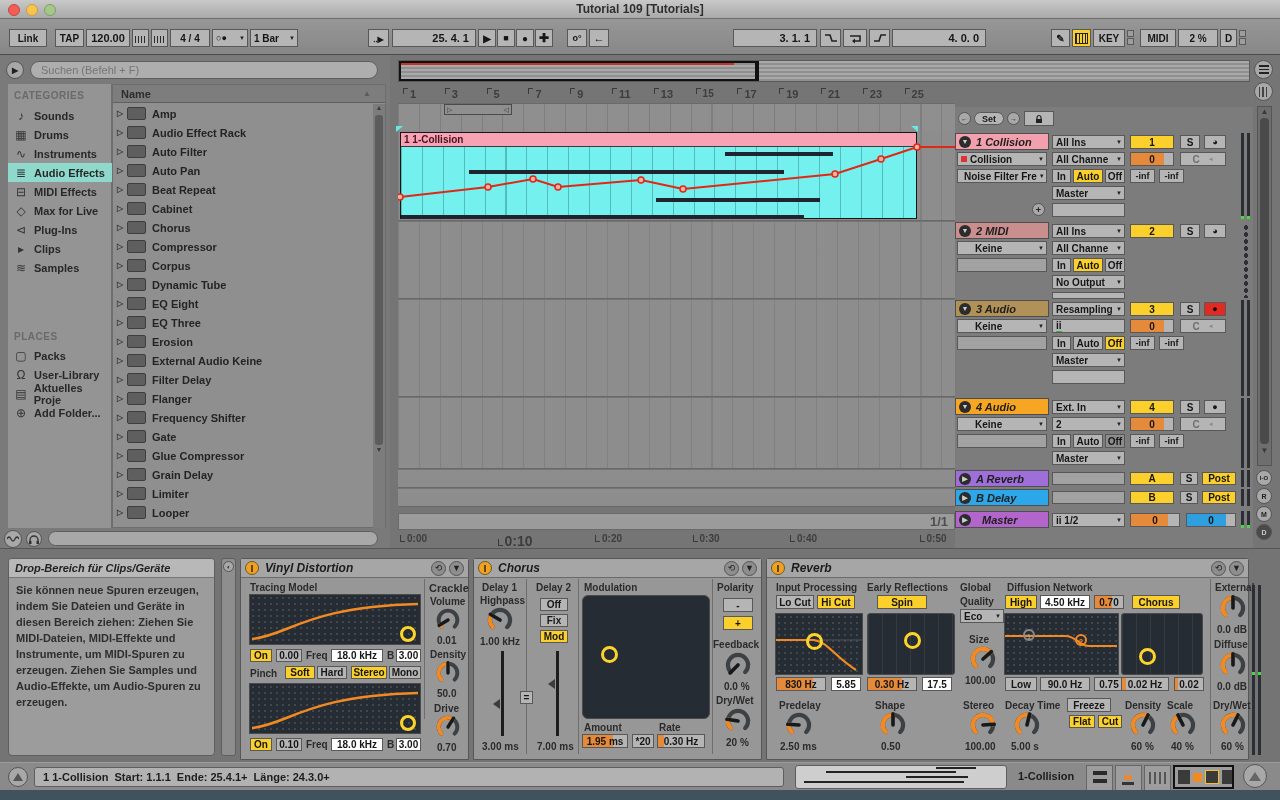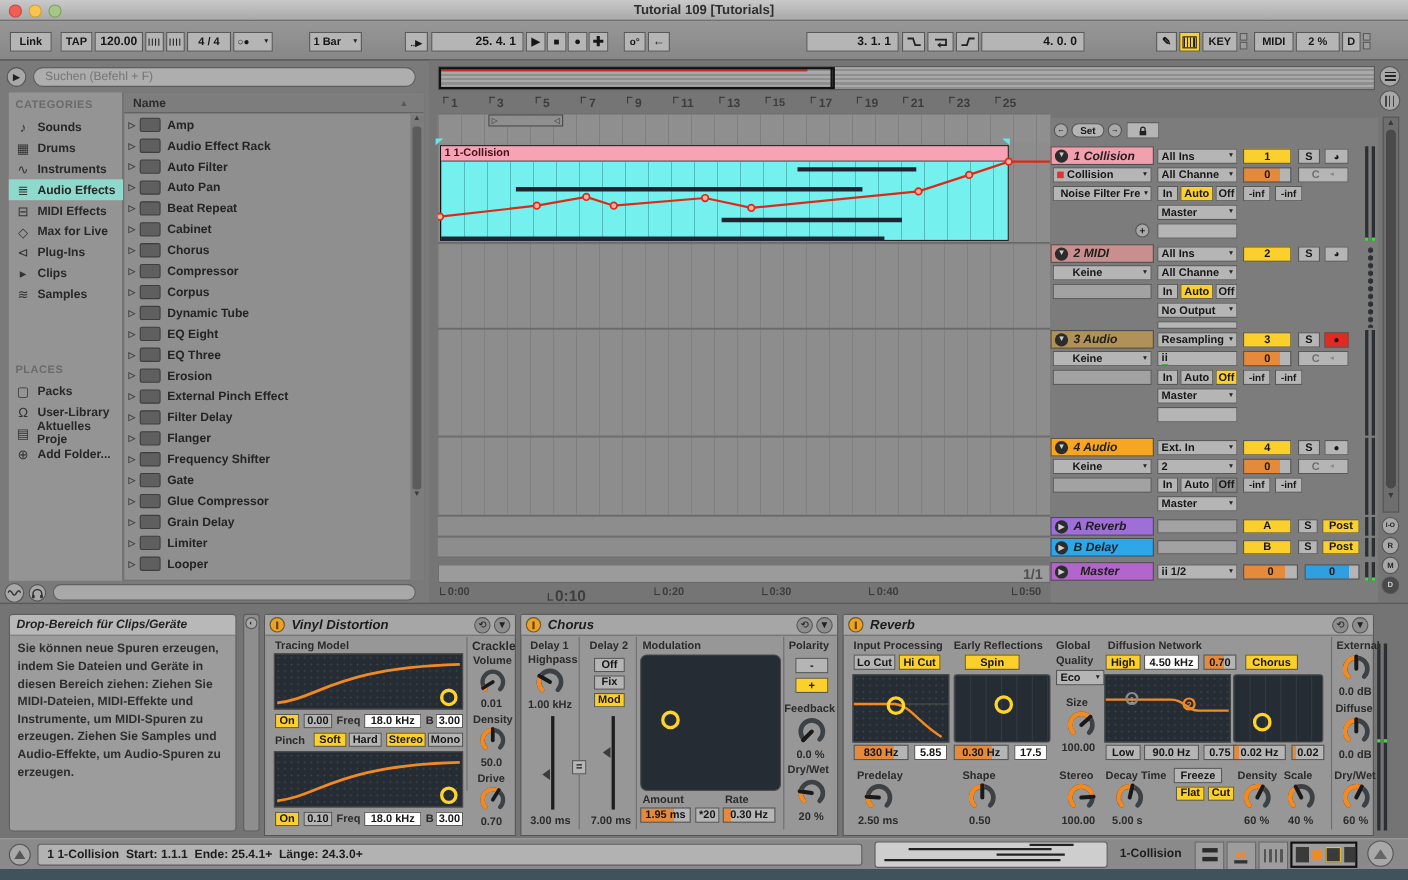--- a/index.html
+++ b/index.html
@@ -77,21 +77,21 @@
     <div class="ctl" style="left:9px;top:10px;width:38px;height:18px;">Link</div>
     <div class="ctl" style="left:55px;top:10px;width:29px;height:18px;">TAP</div>
     <div class="ctl" style="left:86px;top:10px;width:44px;height:18px;font-size:11px;">120.00</div>
     <div class="ctl" style="left:132px;top:10px;width:17px;height:18px;font-size:7px;letter-spacing:1px;">||||</div>
     <div class="ctl" style="left:151px;top:10px;width:17px;height:18px;font-size:7px;letter-spacing:1px;">||||</div>
     <div class="ctl" style="left:170px;top:10px;width:40px;height:18px;">4 / 4</div>
     <div class="ctl drop" style="left:212px;top:10px;width:36px;height:18px;">
       <span style="font-size:9px;">○●</span>
         <span class="arr">▼</span>
     </div>
-    <div class="ctl drop" style="left:250px;top:10px;width:48px;height:18px;margin-left:31px;">
+    <div class="ctl drop" style="left:250px;top:10px;width:48px;height:18px;">
       <span>1 Bar</span>
         <span class="arr">▼</span>
     </div>
     <div class="ctl" style="left:368px;top:10px;width:21px;height:18px;font-size:8px;">‥▶</div>
     <div class="ctl" style="left:392px;top:10px;width:84px;height:18px;font-size:11px;justify-content:flex-end;padding-right:6px;">25.  4.  1</div>
     <div class="ctl" style="left:478px;top:10px;width:18px;height:18px;font-size:10px;">▶</div>
     <div class="ctl" style="left:497px;top:10px;width:18px;height:18px;font-size:9px;">■</div>
     <div class="ctl" style="left:516px;top:10px;width:18px;height:18px;font-size:10px;">●</div>
     <div class="ctl" style="left:535px;top:10px;width:18px;height:18px;font-size:12px;">✚</div>
     <div class="ctl" style="left:567px;top:10px;width:20px;height:18px;font-size:9px;">o°</div>
@@ -263,21 +263,21 @@
           <span>EQ Three</span>
         </div>
         <div class="listrow">
           <span class="tri">▷</span>
           <span class="devic"></span>
           <span>Erosion</span>
         </div>
         <div class="listrow">
           <span class="tri">▷</span>
           <span class="devic"></span>
-          <span>External Pinch Effect</span>
+          <span>External Audio Keine</span>
         </div>
         <div class="listrow">
           <span class="tri">▷</span>
           <span class="devic"></span>
           <span>Filter Delay</span>
         </div>
         <div class="listrow">
           <span class="tri">▷</span>
           <span class="devic"></span>
           <span>Flanger</span>

